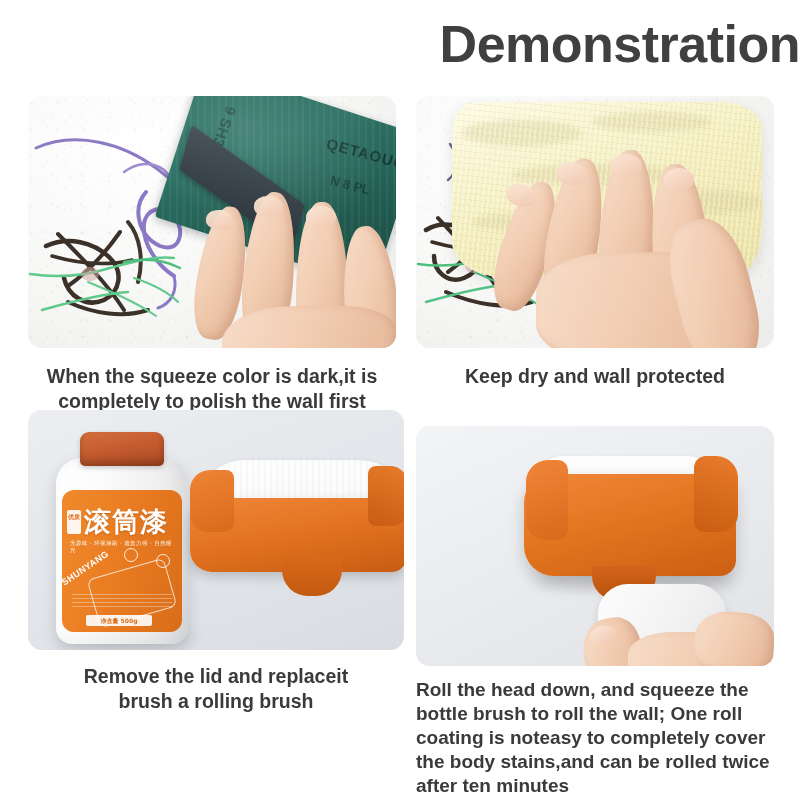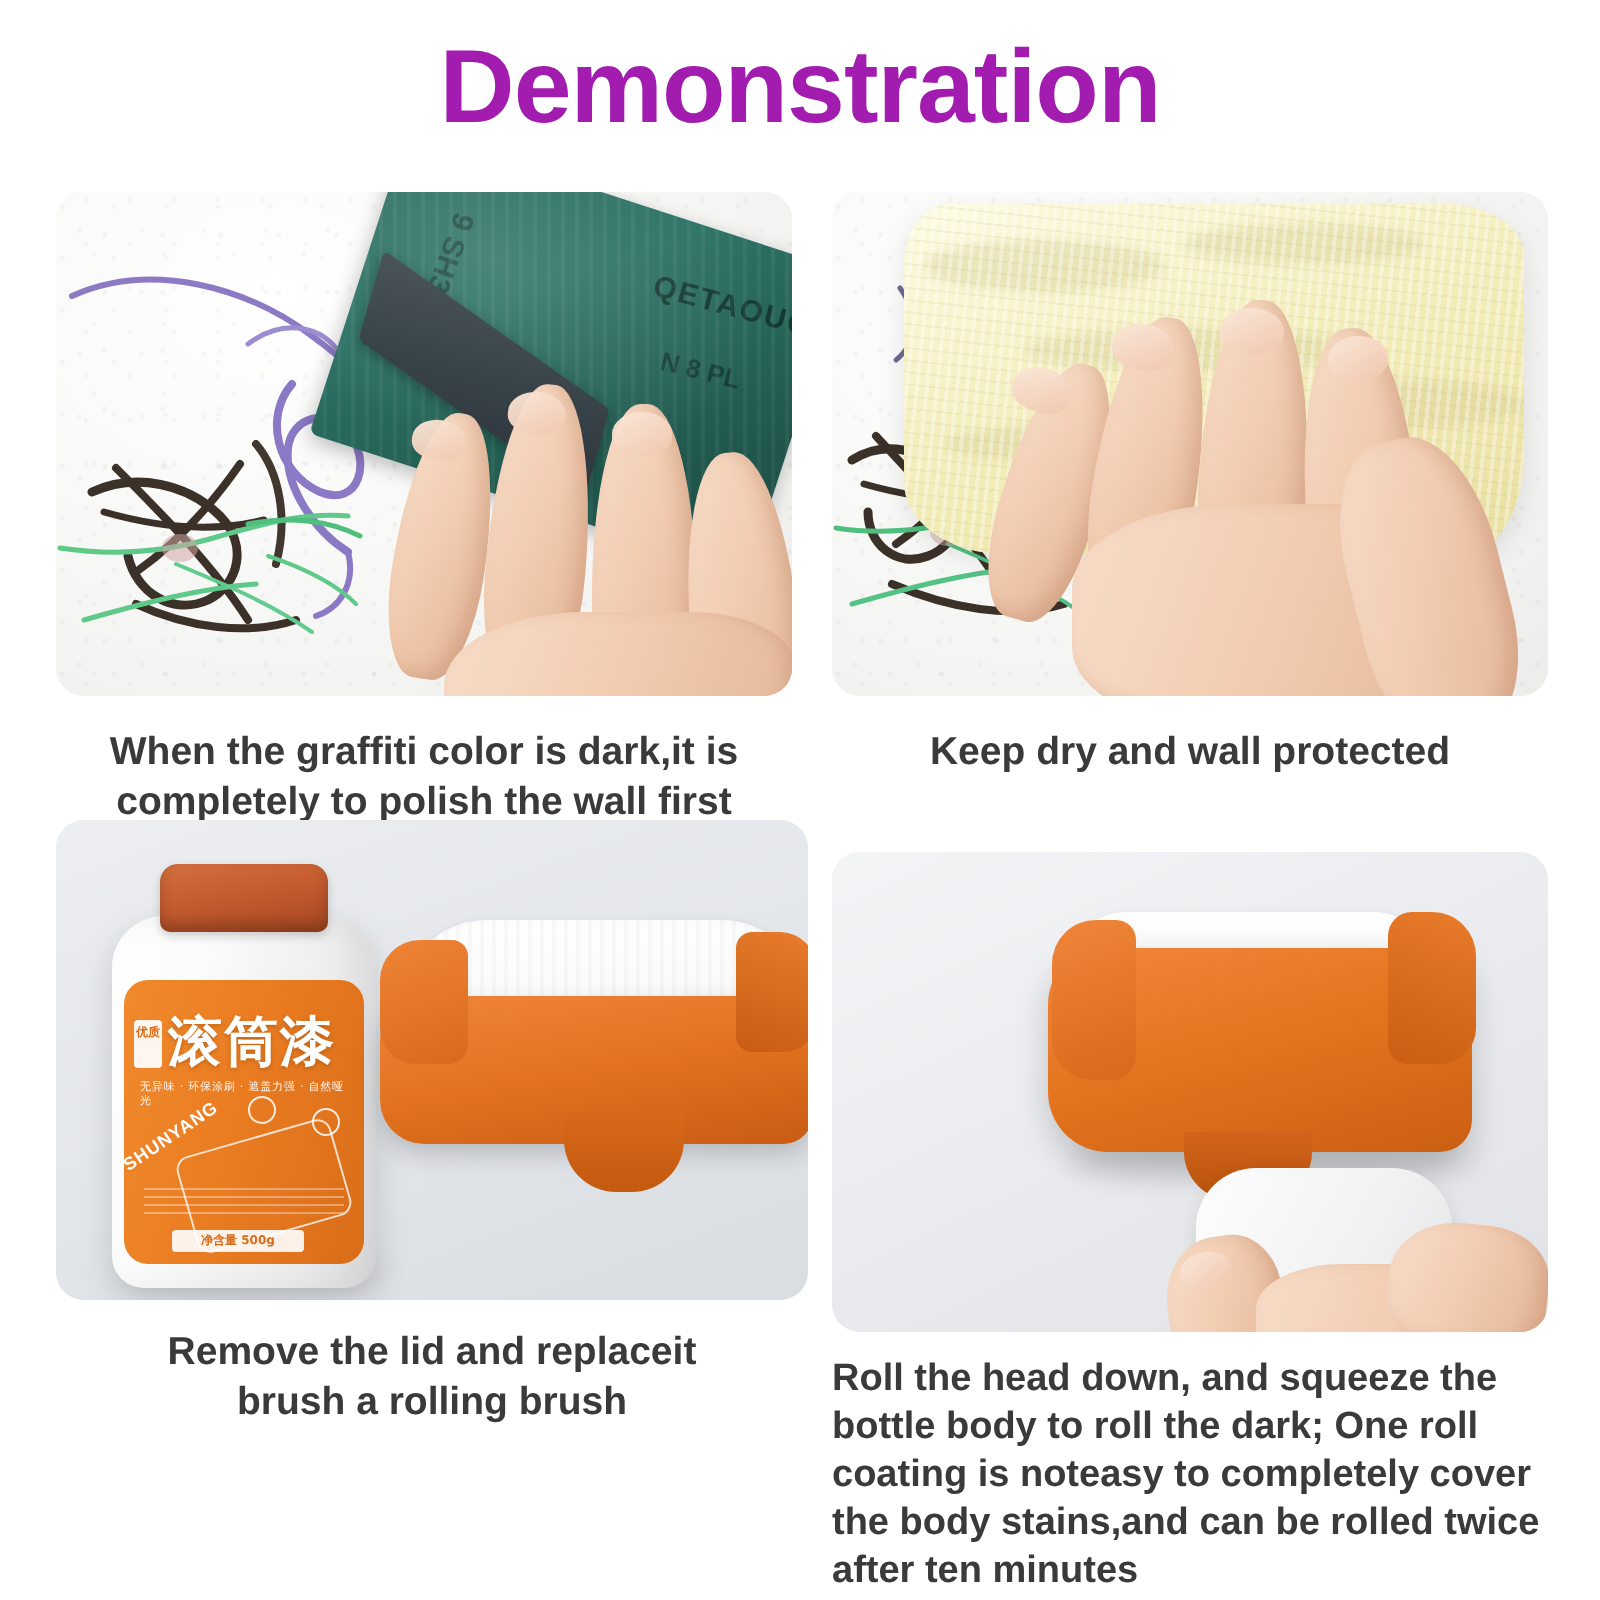--- a/index.html
+++ b/index.html
@@ -19,25 +19,25 @@
     height: 800px;
     background: #ffffff;
   }
 
   
   .title {
     position: absolute;
     top: 14px;
     left: 0;
     width: 800px;
-    text-align: center;
+    text-align: right;
     font-size: 52px;
     font-weight: 700;
     letter-spacing: -0.5px;
-    color: #a21caf;
+    color: #404040;
     font-family: "Liberation Sans", sans-serif;
   }
 
   
   .grid {
     position: absolute;
     top: 96px;
     left: 0;
     width: 800px;
     height: 704px;
@@ -446,21 +446,21 @@
           <div class="finger" style="left:52px; top:6px;   width:50px; height:156px; transform:rotate(5deg);"></div>
           <div class="nail" style="left:62px; top:10px;  width:29px; height:21px; transform:rotate(5deg);"></div>
           <div class="finger" style="left:104px;top:16px;  width:52px; height:160px; transform:rotate(0deg);"></div>
           <div class="nail" style="left:114px;top:20px;  width:30px; height:22px;"></div>
           <div class="finger" style="left:152px;top:40px;  width:54px; height:150px; transform:rotate(-5deg);"></div>
           <div class="finger" style="left:30px; top:120px; width:176px;height:92px; border-radius:40% 30% 28% 34%;"></div>
         </div>
       </div>
 
       <div class="caption">
-        <div>When the graffiti color is dark,it is</div>
+        <div>When the squeeze color is dark,it is</div>
         <div>completely to polish the wall first</div>
       </div>
     </div>
 
     <div class="cell cell-tr">
       <div class="photo">
         <div class="wall-white"></div>
         <div class="wall-tex"></div>
 
         <svg class="scribbles" width="358" height="252" viewBox="0 0 358 252">
@@ -560,21 +560,21 @@
         <div class="hand4">
           <div class="finger" style="left:0px;  top:16px; width:58px; height:72px; transform:rotate(-8deg); border-radius:46% 40% 38% 44%;"></div>
           <div class="nail" style="left:6px;  top:24px; width:26px; height:18px; transform:rotate(-12deg);"></div>
           <div class="finger" style="left:44px; top:30px; width:146px;height:74px; border-radius:30% 44% 40% 34%;"></div>
           <div class="finger" style="left:110px;top:10px; width:80px; height:64px; transform:rotate(6deg); border-radius:44% 40% 36% 40%;"></div>
         </div>
       </div>
 
       <div class="caption left-align">
         <div>Roll the head down, and squeeze the</div>
-        <div>bottle body to roll the dark; One roll</div>
+        <div>bottle brush to roll the wall; One roll</div>
         <div>coating is noteasy to completely cover</div>
         <div>the body stains,and can be rolled twice</div>
         <div>after ten minutes</div>
       </div>
     </div>
 
   </div>
 </div>
 
 </body></html>

